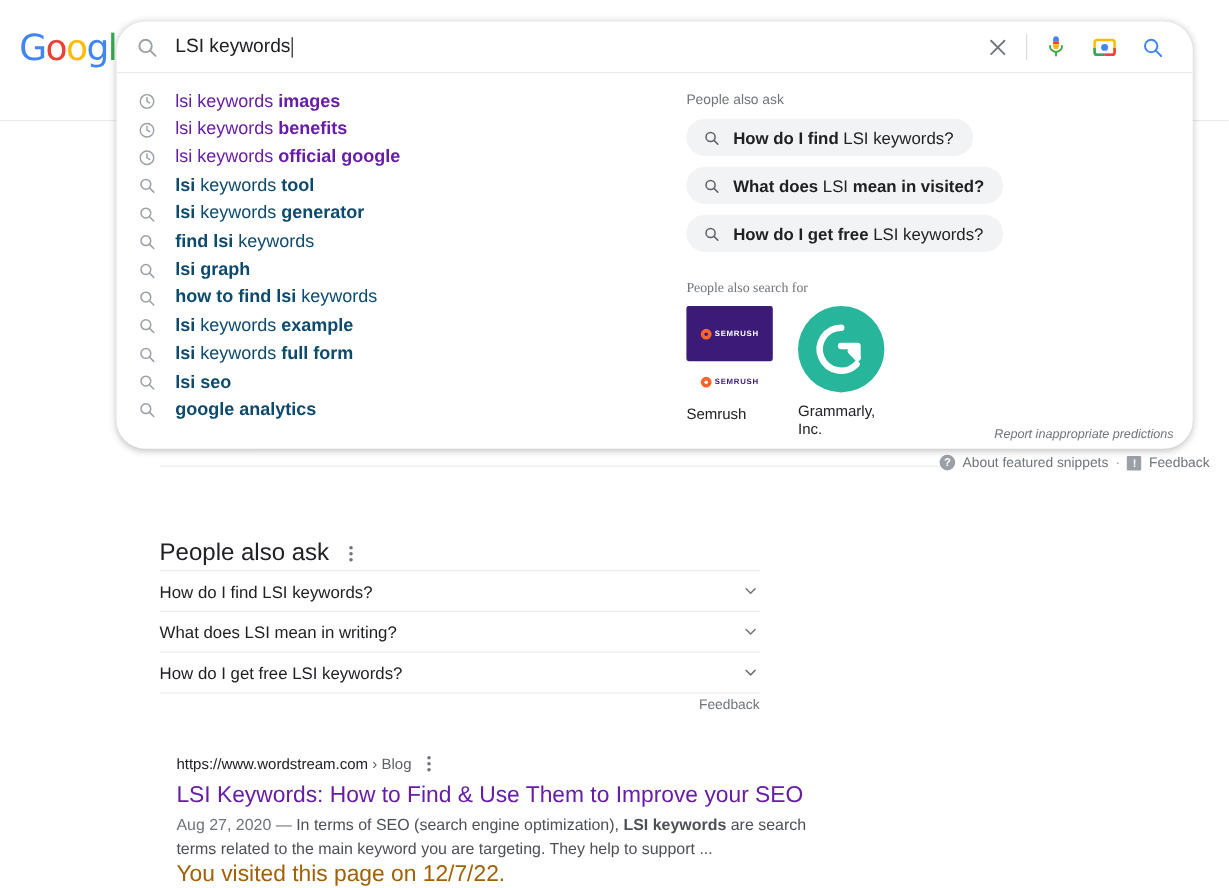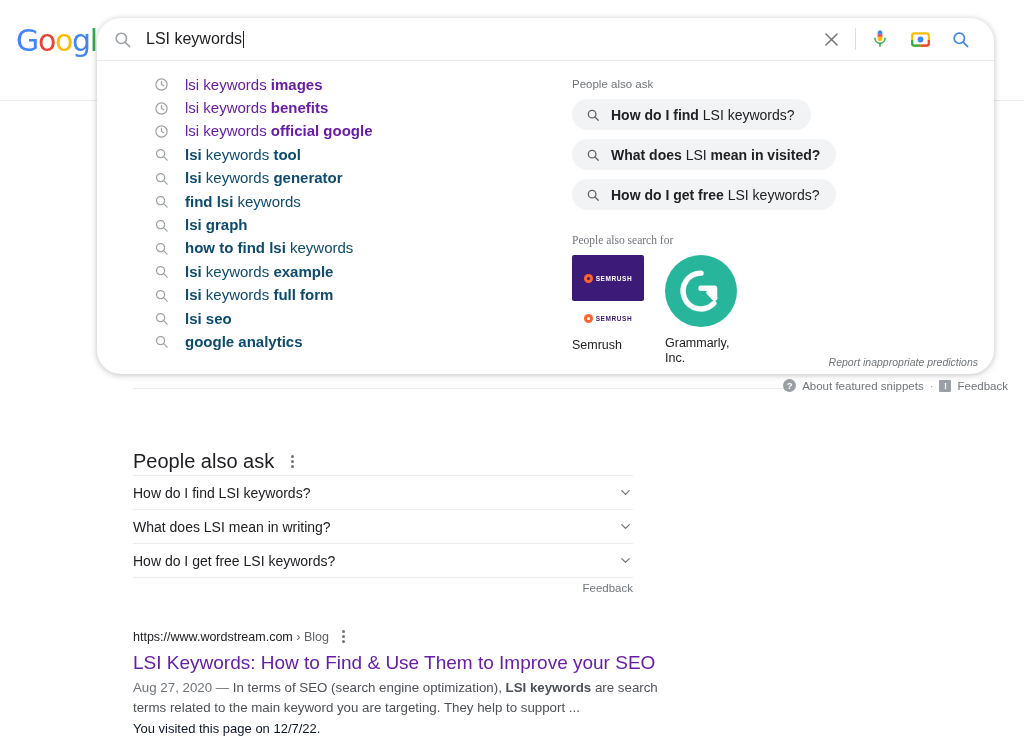--- a/index.html
+++ b/index.html
@@ -64,21 +64,20 @@
     position: relative;
   }
   .dd-left { width: 455px; flex: 0 0 auto; padding-top: 2px; }
   .dd-right { flex: 1 1 auto; padding-left: 10px; padding-top: 6px; }
 
   .sugg {
     display: flex; align-items: center;
     height: 23.4px;
     padding-left: 14px;
     cursor: pointer;
-    margin-left: 39px;
   }
   .sugg-ico { width: 22px; flex:0 0 auto; display:flex; align-items:center; justify-content:center; }
   .sugg-txt {
     padding-left: 13px;
     font-size: 15px; line-height: 18px;
     color: #0c4a6e;
     white-space: nowrap;
   }
   .sugg-txt b { font-weight: 700; }
   .sugg.visited .sugg-txt { color: #681da8; }
@@ -185,37 +184,37 @@
   .paa-q-txt { font-size: 14px; color: #202124; line-height: 20px; }
   .chev { width: 16px; height: 16px; display:flex; align-items:center; justify-content:center; }
   .paa-bottom {
     border-top: 1px solid #ececec;
     display: flex; justify-content: flex-end;
     padding-top: 4px;
   }
   .paa-fb { font-size: 11.5px; color: #70757a; cursor: pointer; }
 
   
-  .result { position: absolute; left: 133px; top: 626px; width: 560px; }
+  .result { position: absolute; left: 147px; top: 626px; width: 560px; }
   .res-url-row { display: flex; align-items: center; gap: 10px; }
   .res-url { font-size: 12.5px; color: #202124; line-height: 18px; }
   .res-url .path { color: #5f6368; }
   .res-title {
     margin-top: 3px;
     font-size: 19px; line-height: 25px; color: #681da8;
     cursor: pointer;
   }
   .res-desc {
     margin-top: 3px;
     font-size: 13.3px; line-height: 20px; color: #4d5156;
     max-width: 540px;
   }
   .res-desc .date { color:#70757a; }
   .res-desc b { font-weight:700; color:#4d5156; }
-  .res-visited { font-size: 13px; line-height: 20px; color: #0f172a; margin-top:1px; }
+  .res-visited { font-size: 19px; line-height: 20px; color: #a16207; margin-top:1px; }
 </style>
 </head>
 <body>
 
 <div class="page">
 
   <div class="header-rule"></div>
 
   <div class="glogo">
     <span style="color:#4285F4">G</span><span style="color:#EA4335">o</span><span style="color:#FBBC05">o</span><span style="color:#4285F4">g</span><span style="color:#34A853">l</span><span style="color:#EA4335">e</span>

